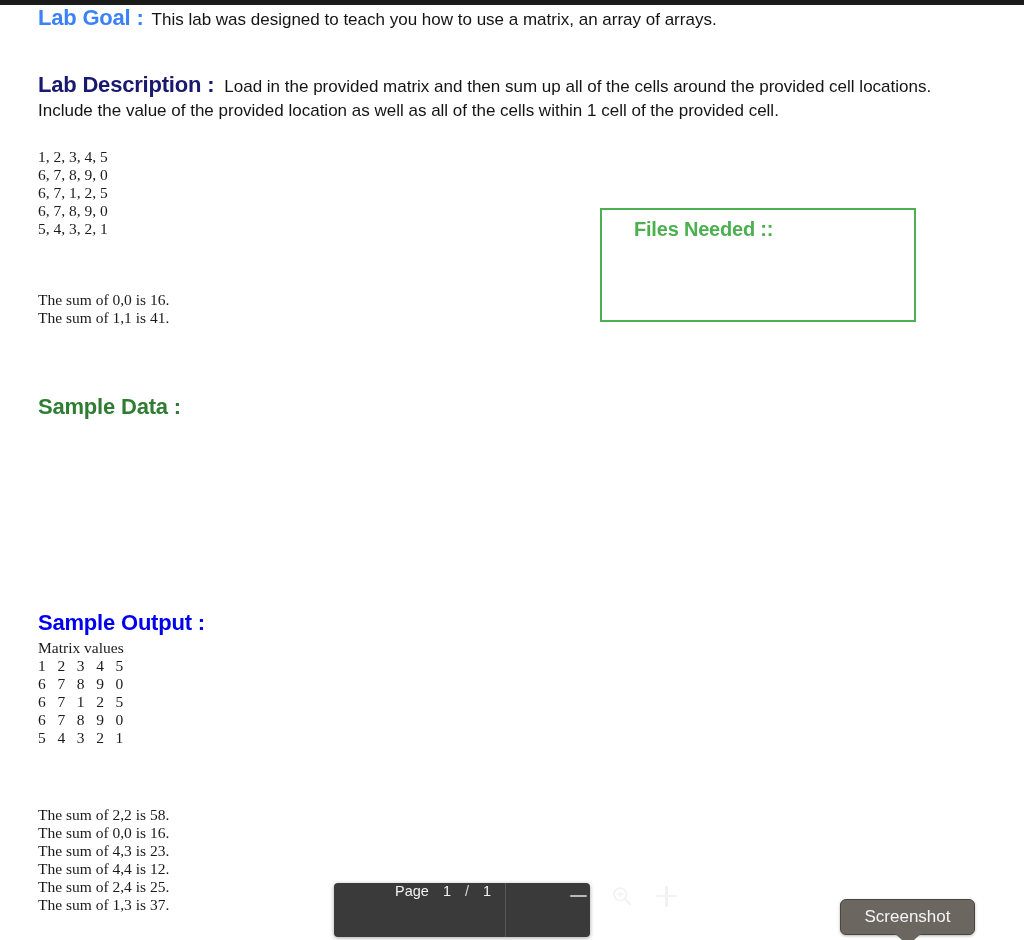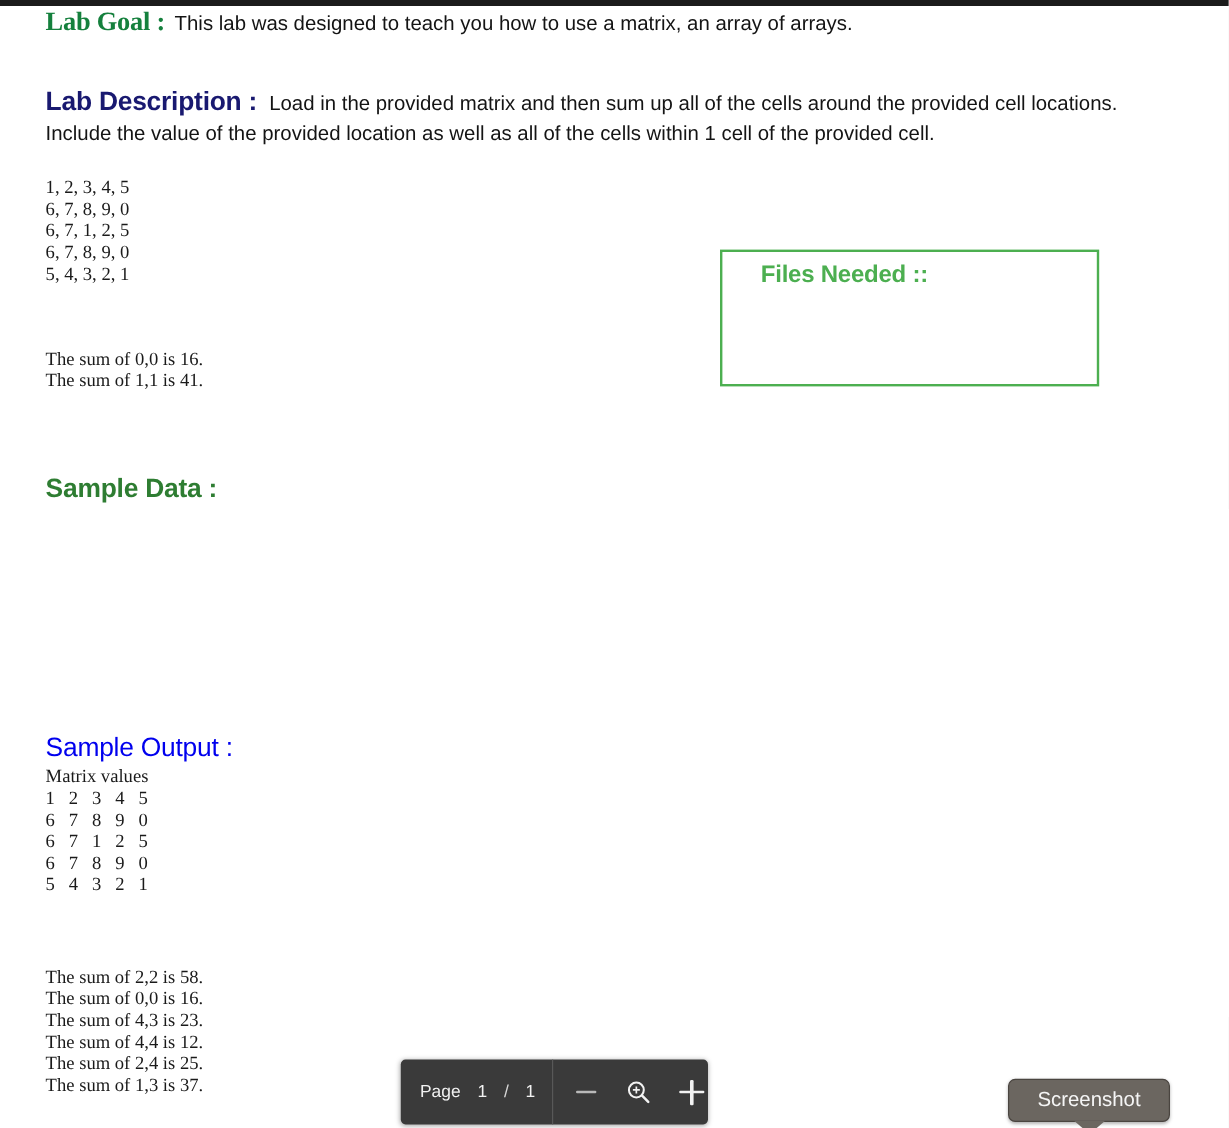--- a/index.html
+++ b/index.html
@@ -62,21 +62,21 @@
     left: 38px;
     width: 960px;
   }
   h1.head {
     margin: 0;
     display: inline;
     font-size: 22px;
     font-weight: bold;
     letter-spacing: -0.2px;
   }
-  .head-goal { color: #15803d; font-family: Liberation Serif, serif; }
+  .head-goal { color: #3b82f6; }
   .head-desc { color: #191970; }
 
   .prose {
     display: inline;
     font-size: 17px;
     color: #141414;
     font-family: Liberation Sans, sans-serif;
     margin-top: 36px;
   }
   .goal-text { margin-left: 8px; }
@@ -156,21 +156,21 @@
     top: 414px;
     left: 38px;
   }
 
   
   .sample-out-head {
     position: absolute;
     top: 605px;
     left: 38px;
     font-size: 22px;
-    font-weight: normal;
+    font-weight: bold;
     color: #0000EE;
     letter-spacing: -0.2px;
   }
   .sample-out-block {
     position: absolute;
     top: 634px;
     left: 38px;
   }
   .sums-block-2 {
     position: absolute;
@@ -186,22 +186,22 @@
     width: 256px;
     height: 54px;
     background: #3a3a3a;
     border-radius: 4px;
     display: flex;
     align-items: center;
     box-shadow: 0 1px 4px rgba(0,0,0,0.35);
   }
   .tb-section {
     display: flex;
-    align-items: center;
     height: 100%;
+    margin-left: 45px;
   }
   .tb-left {
     padding: 0 14px 0 16px;
     gap: 14px;
     border-right: 1px solid #585858;
   }
   .tb-right {
     padding: 0 14px;
     gap: 18px;
   }

